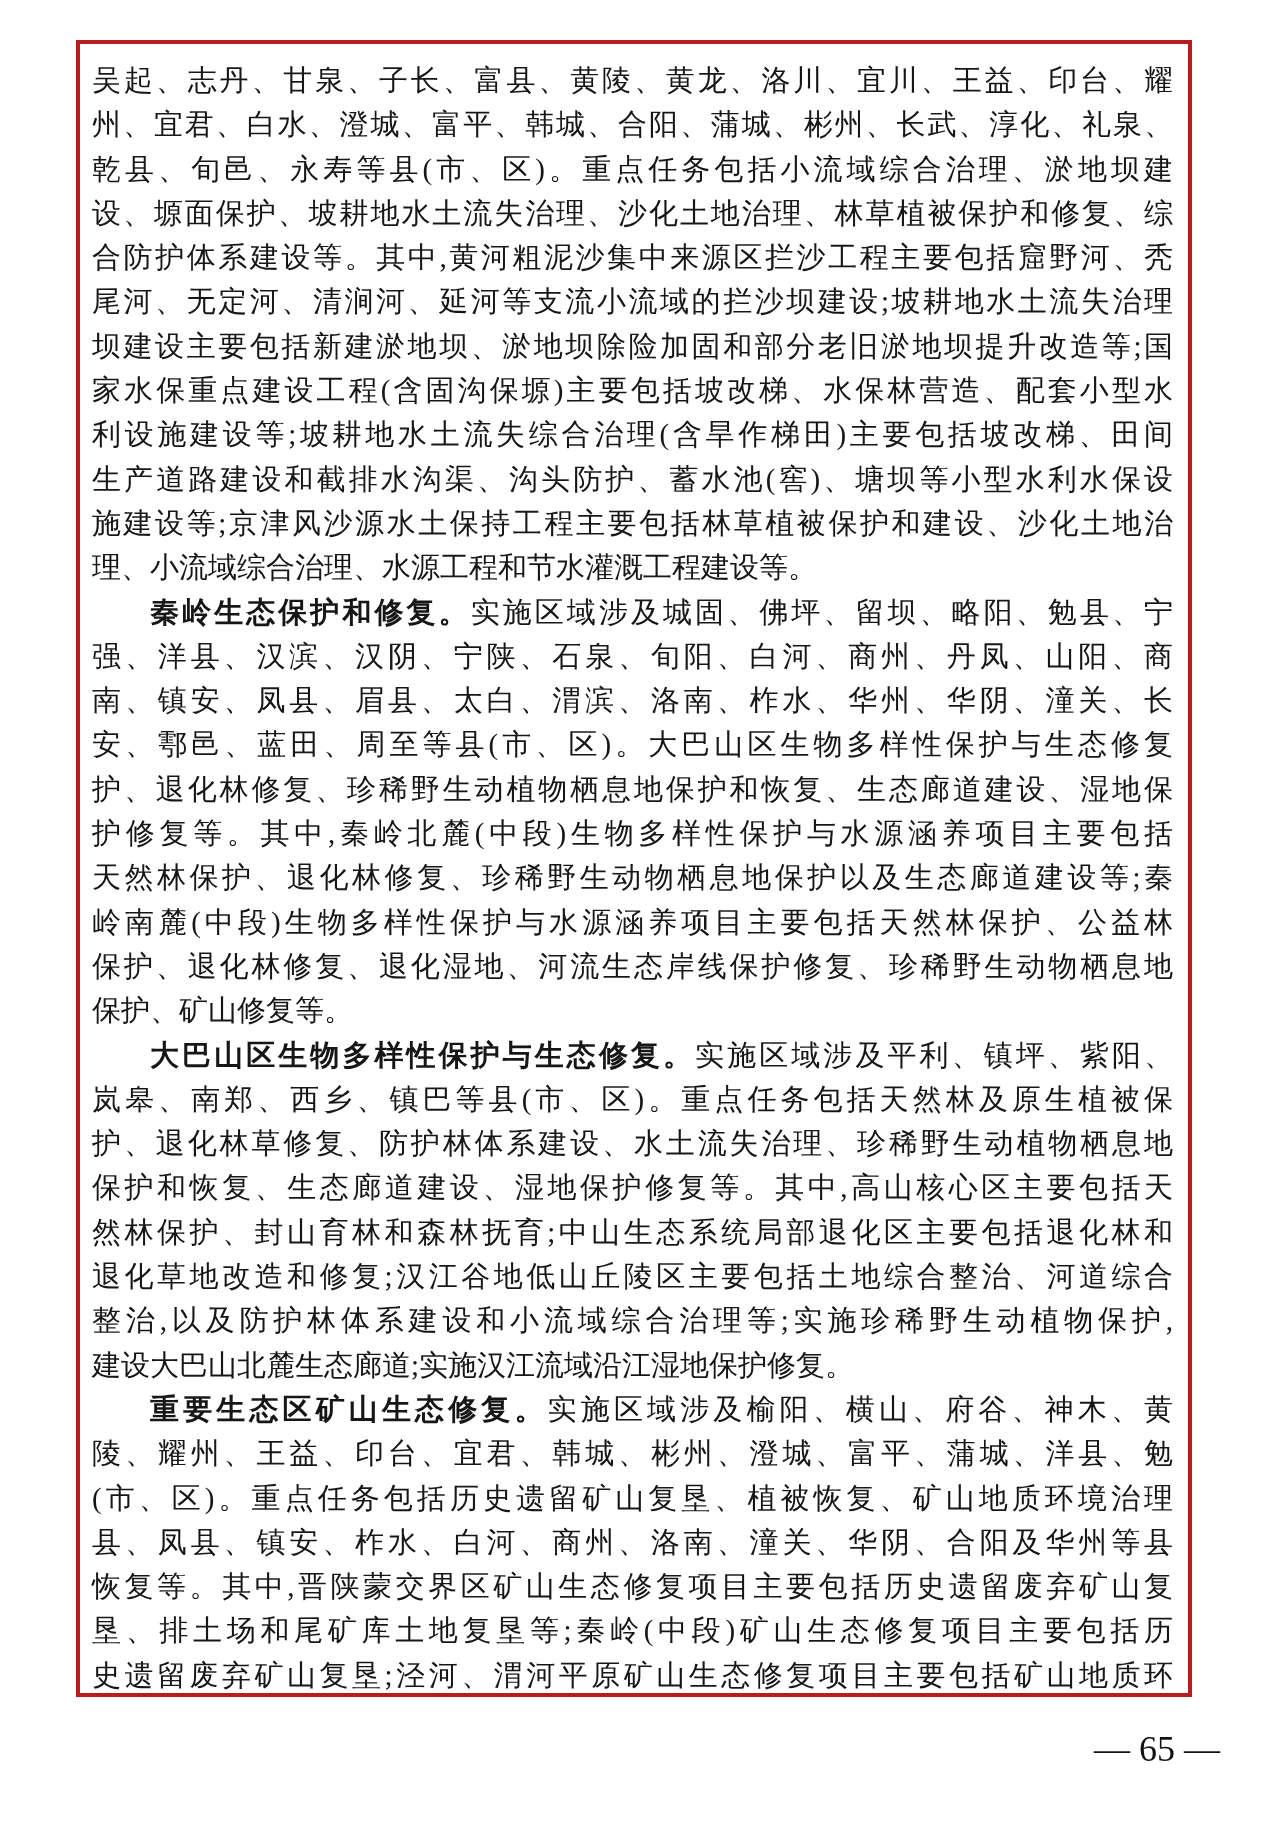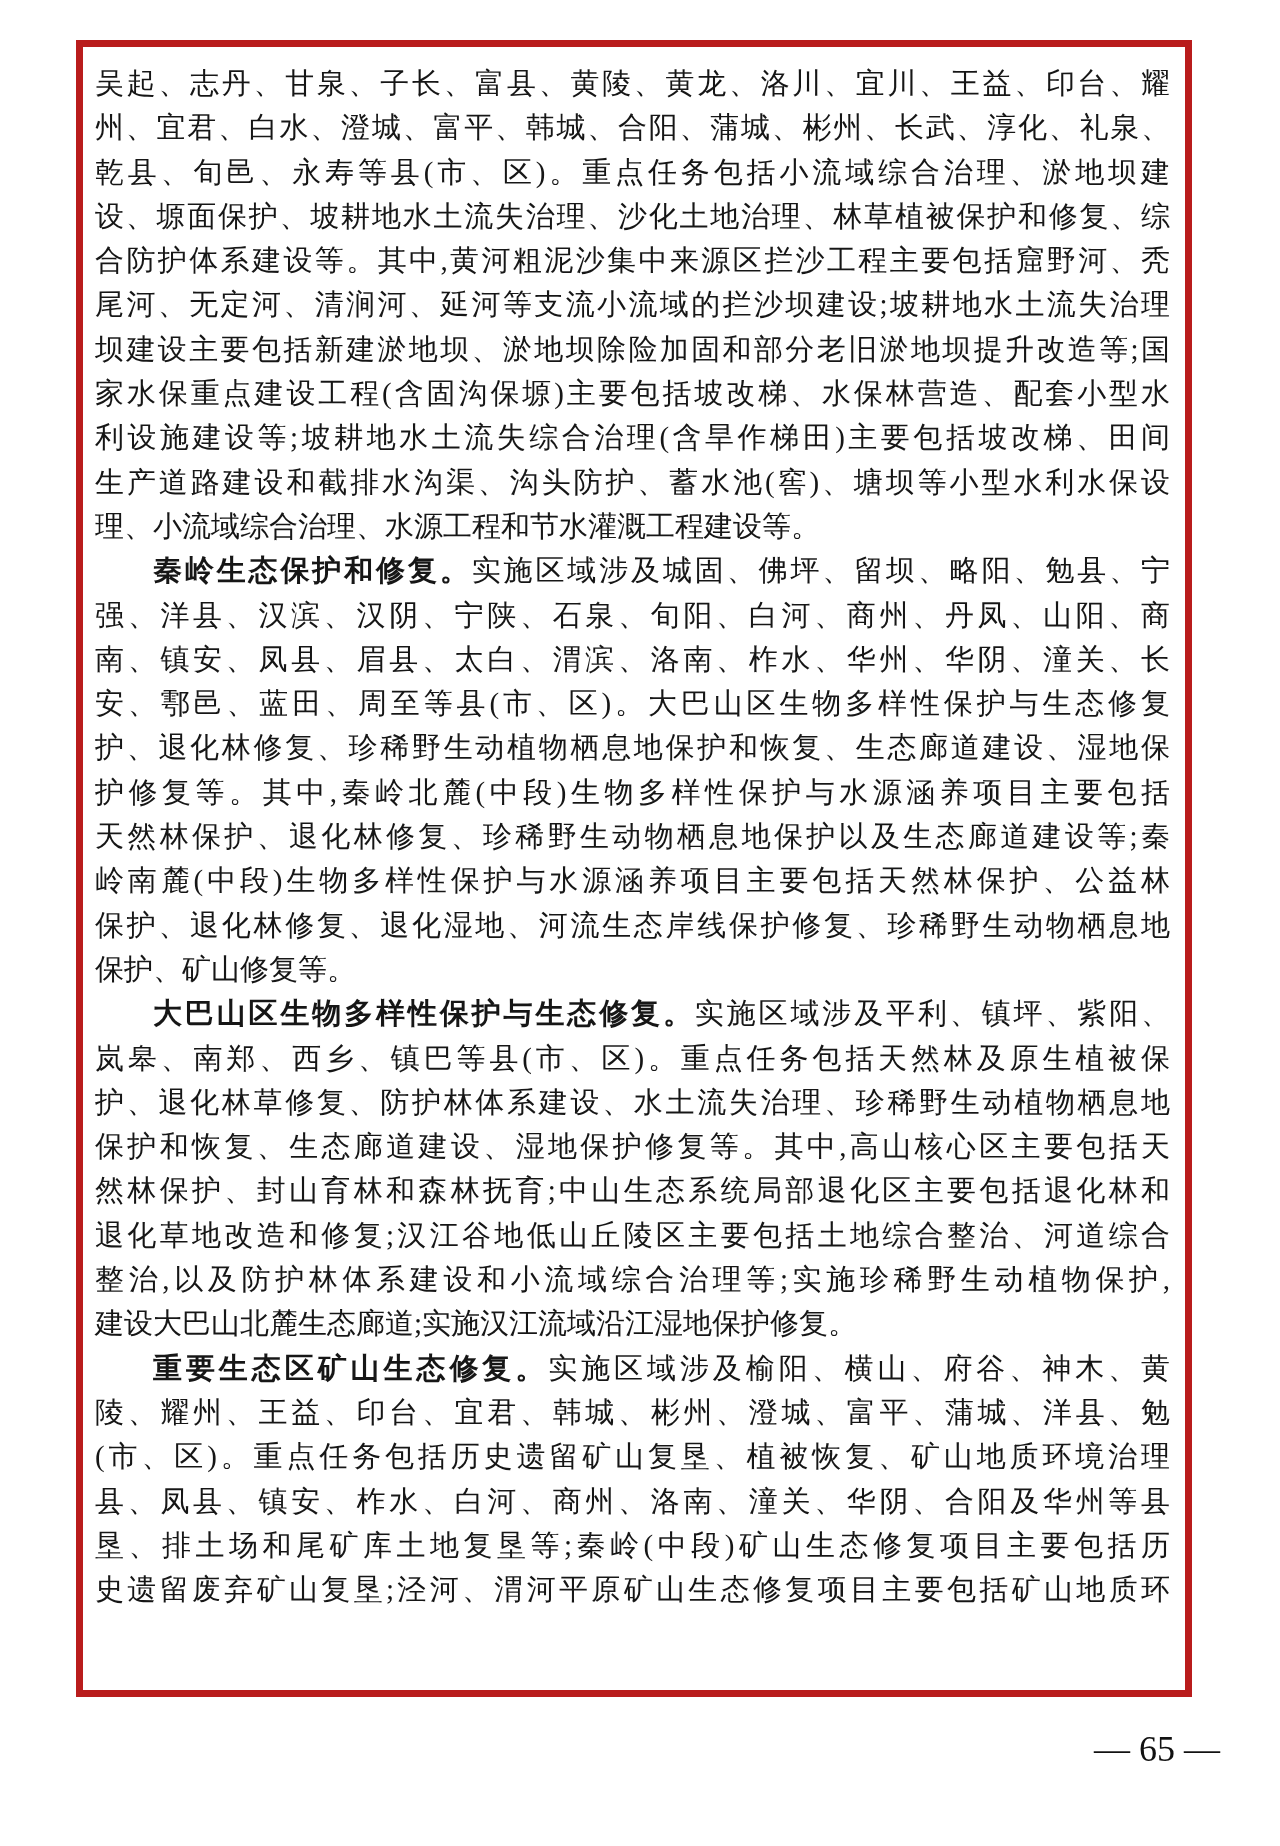--- a/index.html
+++ b/index.html
@@ -8,21 +8,21 @@
     position:relative;
     background:#ffffff;
     font-family:"Liberation Serif","DejaVu Serif",serif;
     color:#161616;
   }
   .frame{
     position:absolute;
     left:76px;top:40px;
     width:1116px;height:1657px;
     box-sizing:border-box;
-    border:7px solid #b91c1c;
+    border:4px solid #b91c1c;
     padding:14px 15px 0 12px;
     overflow:hidden;
   }
   .line{
     font-size:29px;
     height:44.3px;
     line-height:44.3px;
     text-align:justify;
     text-align-last:justify;
     white-space:normal;
@@ -47,20 +47,21 @@
   <div class="line"><span>吴起、志丹、甘泉、子长、富县、黄陵、黄龙、洛川、宜川、王益、印台、耀</span></div>
   <div class="line"><span>州、宜君、白水、澄城、富平、韩城、合阳、蒲城、彬州、长武、淳化、礼泉、</span></div>
   <div class="line"><span>乾县、旬邑、永寿等县(市、区)。重点任务包括小流域综合治理、淤地坝建</span></div>
   <div class="line"><span>设、塬面保护、坡耕地水土流失治理、沙化土地治理、林草植被保护和修复、综</span></div>
   <div class="line"><span>合防护体系建设等。其中,黄河粗泥沙集中来源区拦沙工程主要包括窟野河、秃</span></div>
   <div class="line"><span>尾河、无定河、清涧河、延河等支流小流域的拦沙坝建设;坡耕地水土流失治理</span></div>
   <div class="line"><span>坝建设主要包括新建淤地坝、淤地坝除险加固和部分老旧淤地坝提升改造等;国</span></div>
   <div class="line"><span>家水保重点建设工程(含固沟保塬)主要包括坡改梯、水保林营造、配套小型水</span></div>
   <div class="line"><span>利设施建设等;坡耕地水土流失综合治理(含旱作梯田)主要包括坡改梯、田间</span></div>
   <div class="line"><span>生产道路建设和截排水沟渠、沟头防护、蓄水池(窖)、塘坝等小型水利水保设</span></div>
+  <div class="line"><span>施建设等;京津风沙源水土保持工程主要包括林草植被保护和建设、沙化土地治</span></div>
   <div class="line pend"><span>理、小流域综合治理、水源工程和节水灌溉工程建设等。</span></div>
   <div class="line indent"><span class="b">秦岭生态保护和修复。</span><span>实施区域涉及城固、佛坪、留坝、略阳、勉县、宁</span></div>
   <div class="line"><span>强、洋县、汉滨、汉阴、宁陕、石泉、旬阳、白河、商州、丹凤、山阳、商</span></div>
   <div class="line"><span>南、镇安、凤县、眉县、太白、渭滨、洛南、柞水、华州、华阴、潼关、长</span></div>
   <div class="line"><span>安、鄠邑、蓝田、周至等县(市、区)。大巴山区生物多样性保护与生态修复</span></div>
   <div class="line"><span>护、退化林修复、珍稀野生动植物栖息地保护和恢复、生态廊道建设、湿地保</span></div>
   <div class="line"><span>护修复等。其中,秦岭北麓(中段)生物多样性保护与水源涵养项目主要包括</span></div>
   <div class="line"><span>天然林保护、退化林修复、珍稀野生动物栖息地保护以及生态廊道建设等;秦</span></div>
   <div class="line"><span>岭南麓(中段)生物多样性保护与水源涵养项目主要包括天然林保护、公益林</span></div>
   <div class="line"><span>保护、退化林修复、退化湿地、河流生态岸线保护修复、珍稀野生动物栖息地</span></div>
@@ -70,17 +71,18 @@
   <div class="line"><span>护、退化林草修复、防护林体系建设、水土流失治理、珍稀野生动植物栖息地</span></div>
   <div class="line"><span>保护和恢复、生态廊道建设、湿地保护修复等。其中,高山核心区主要包括天</span></div>
   <div class="line"><span>然林保护、封山育林和森林抚育;中山生态系统局部退化区主要包括退化林和</span></div>
   <div class="line"><span>退化草地改造和修复;汉江谷地低山丘陵区主要包括土地综合整治、河道综合</span></div>
   <div class="line"><span>整治,以及防护林体系建设和小流域综合治理等;实施珍稀野生动植物保护,</span></div>
   <div class="line pend"><span>建设大巴山北麓生态廊道;实施汉江流域沿江湿地保护修复。</span></div>
   <div class="line indent"><span class="b">重要生态区矿山生态修复。</span><span>实施区域涉及榆阳、横山、府谷、神木、黄</span></div>
   <div class="line"><span>陵、耀州、王益、印台、宜君、韩城、彬州、澄城、富平、蒲城、洋县、勉</span></div>
   <div class="line"><span>(市、区)。重点任务包括历史遗留矿山复垦、植被恢复、矿山地质环境治理</span></div>
   <div class="line"><span>县、凤县、镇安、柞水、白河、商州、洛南、潼关、华阴、合阳及华州等县</span></div>
+  <div class="line"><span>恢复等。其中,晋陕蒙交界区矿山生态修复项目主要包括历史遗留废弃矿山复</span></div>
   <div class="line"><span>垦、排土场和尾矿库土地复垦等;秦岭(中段)矿山生态修复项目主要包括历</span></div>
   <div class="line"><span>史遗留废弃矿山复垦;泾河、渭河平原矿山生态修复项目主要包括矿山地质环</span></div>
 </div>
 
 <div class="pageno">— 65 —</div>
 
 </body></html>

